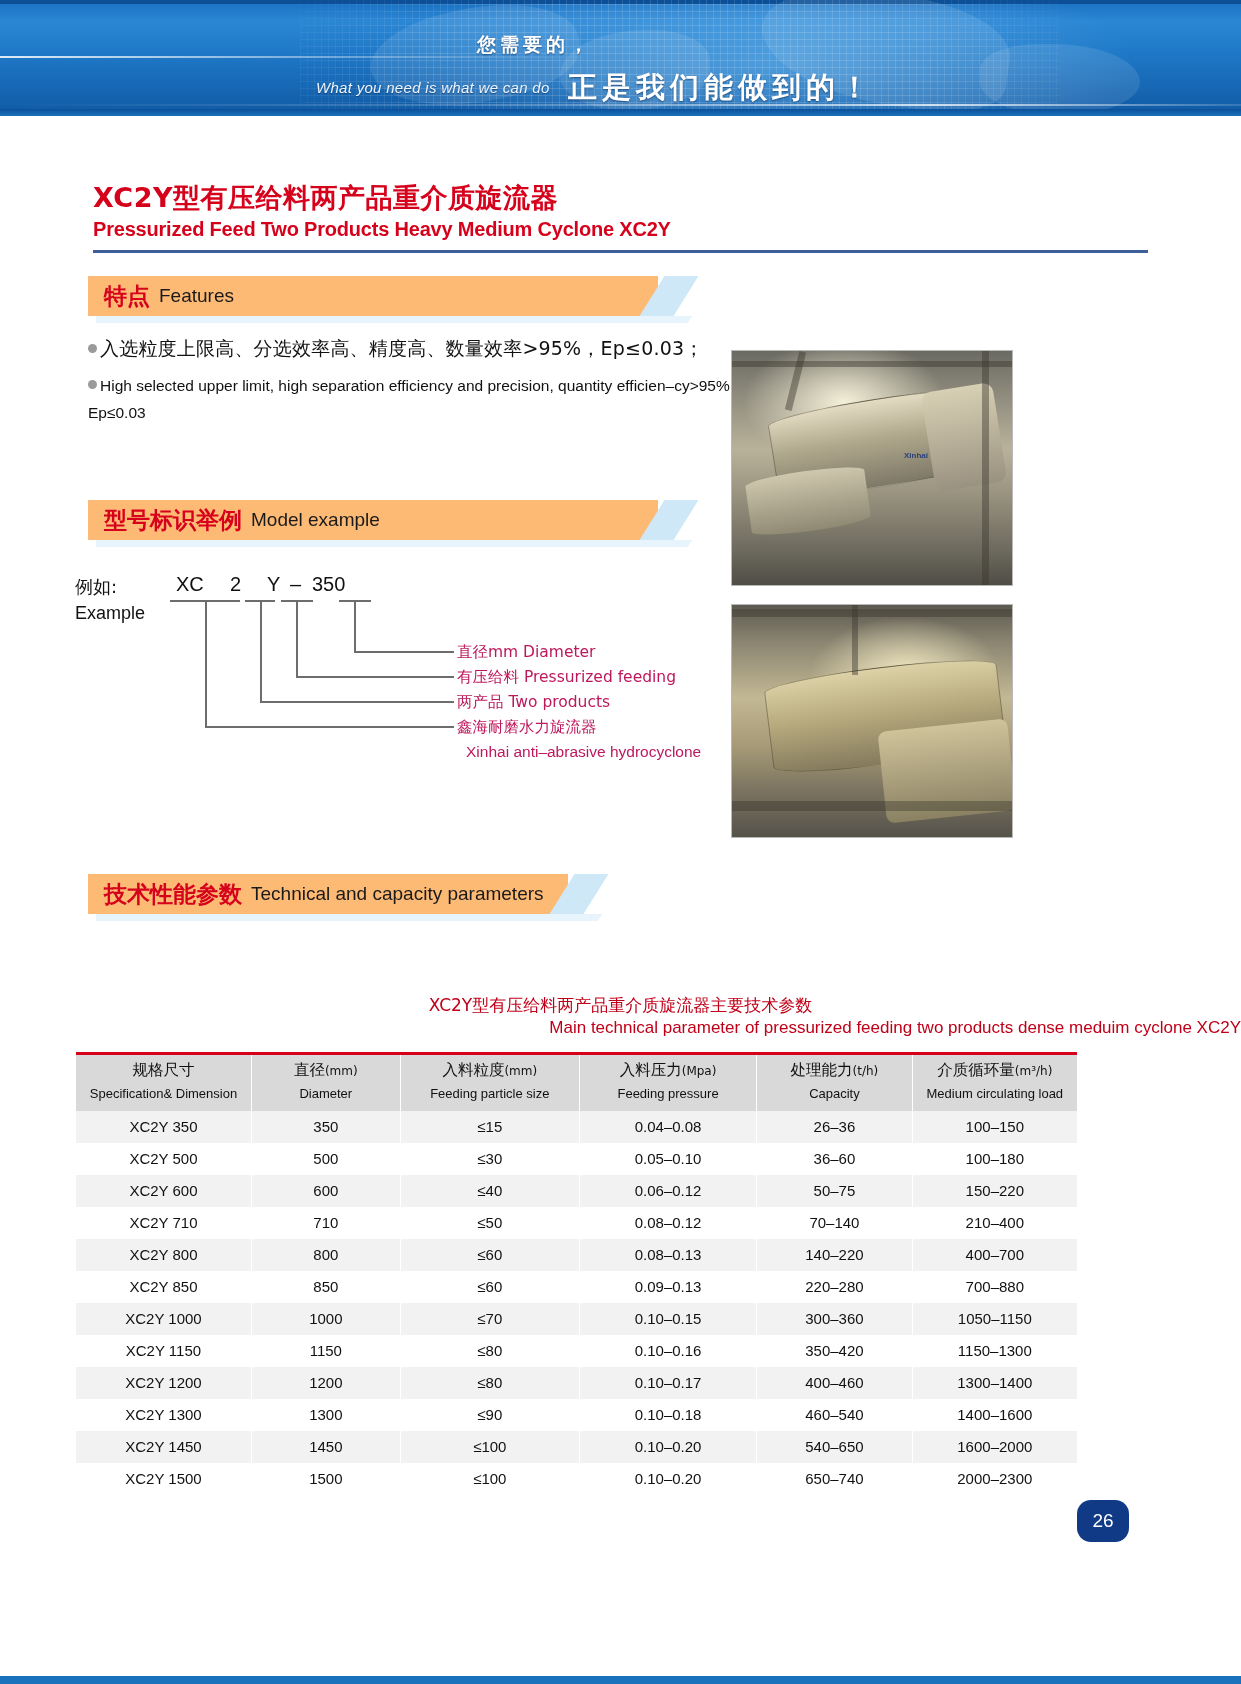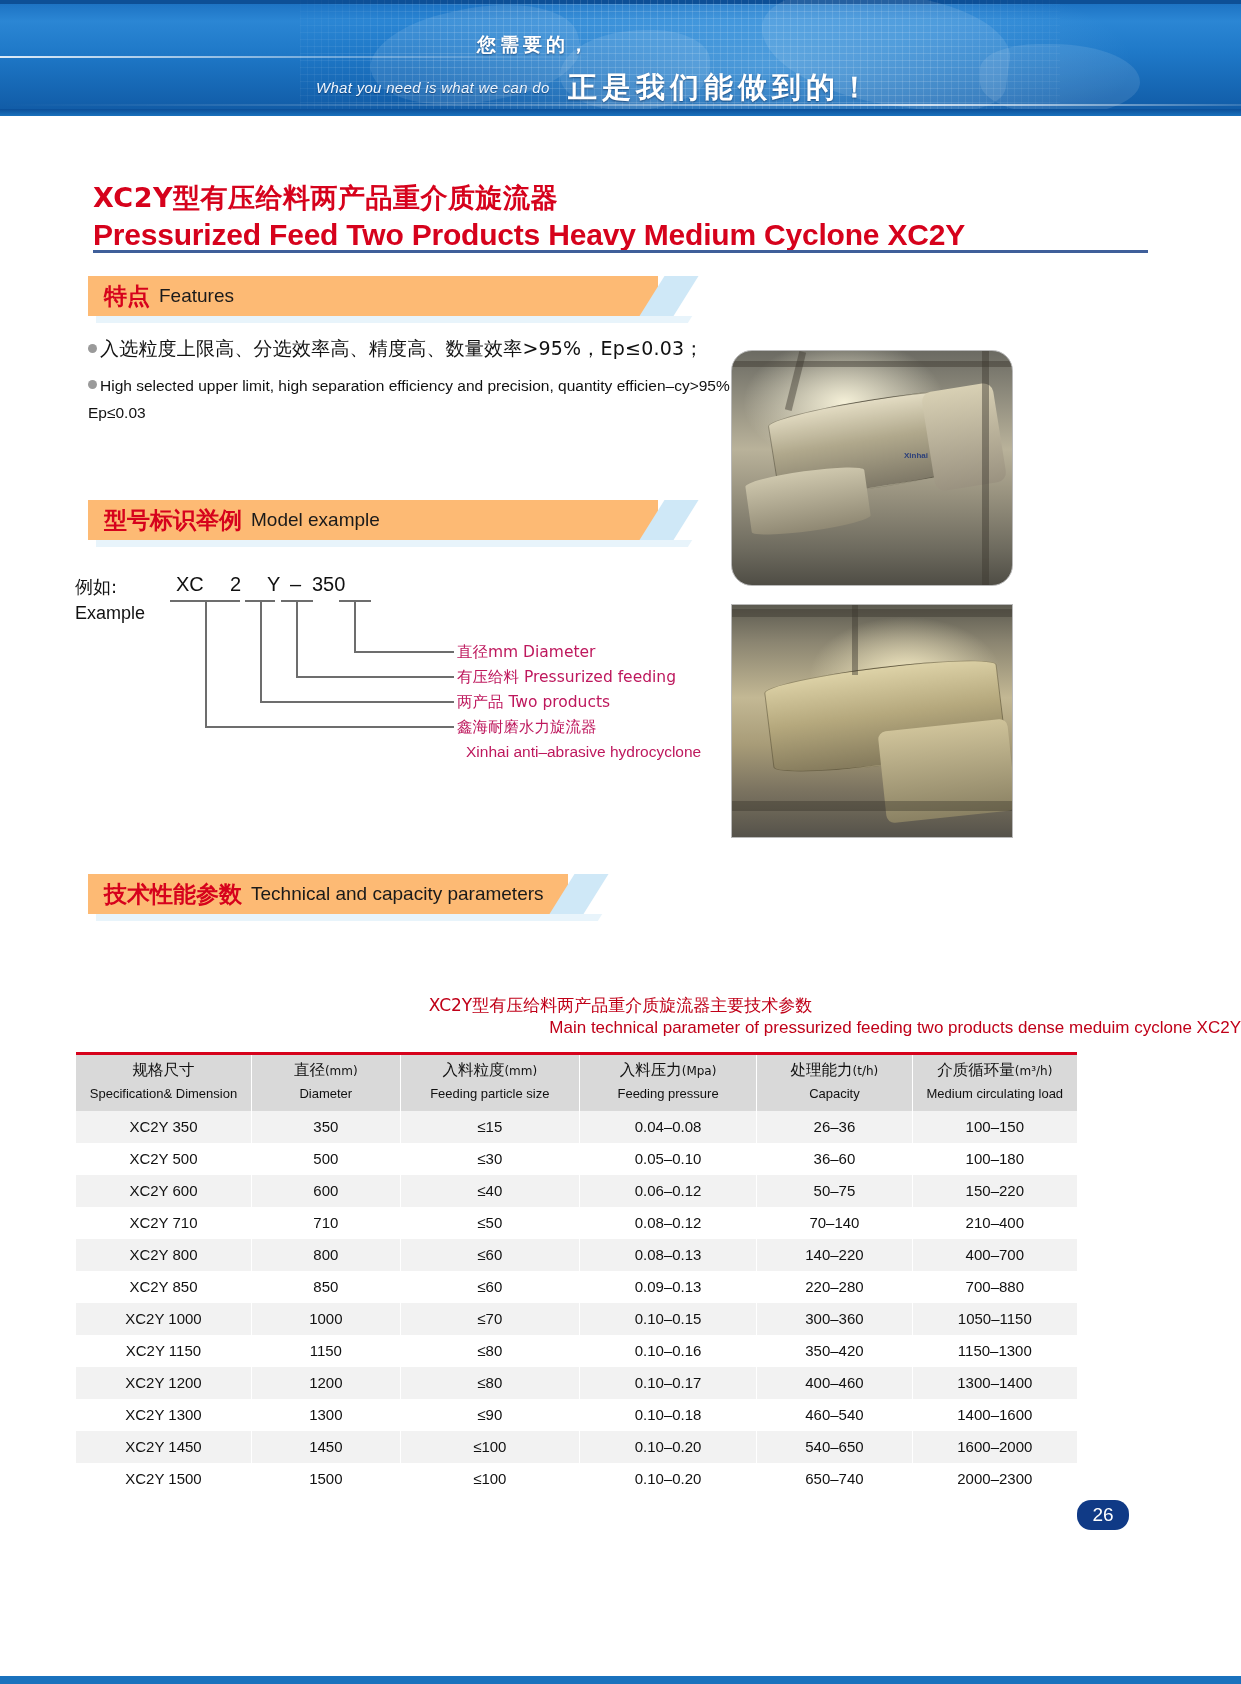--- a/index.html
+++ b/index.html
@@ -66,21 +66,21 @@
 
   
   .title-cn{
     position:absolute;left:93px;top:180px;
     font-family:"DejaVu Sans",sans-serif;
     font-size:27px;font-weight:700;color:#d6021c;letter-spacing:.5px;
   }
   .title-en{
     position:absolute;left:93px;top:218px;
     font-family:"Liberation Sans",sans-serif;
-    font-size:30px;font-weight:700;color:#d6021c;letter-spacing:-.2px;
+    font-size:20px;font-weight:700;color:#d6021c;letter-spacing:-.2px;
   }
   .title-rule{
     position:absolute;left:93px;top:250px;width:1055px;height:3px;
     background:#3f5f9a;
   }
 
   
   .sec{
     position:absolute;height:40px;
     background:#fdba74;
@@ -134,21 +134,20 @@
     position:absolute;font-family:"DejaVu Sans",sans-serif;font-size:15.5px;color:#be185d;white-space:nowrap;
   }
   .lbl-en{font-family:"Liberation Sans",sans-serif;}
 
   
   .photo{position:absolute;border:1px solid #b9b9b9;overflow:hidden;}
   .photo1{left:731px;top:350px;width:280px;height:234px;
     background:
       radial-gradient(ellipse 60% 45% at 40% 22%, rgba(255,250,225,.9) 0%, rgba(255,245,210,0) 60%),
       linear-gradient(180deg,#6b6a62 0%, #8d8a7c 18%, #b9b29a 42%, #97917e 62%, #6d6a5e 85%, #4f4d45 100%);
-    border-radius: 21px;
   }
   .photo2{left:731px;top:604px;width:280px;height:232px;
     background:
       radial-gradient(ellipse 55% 40% at 62% 30%, rgba(255,245,205,.85) 0%, rgba(250,235,185,0) 62%),
       linear-gradient(180deg,#5c5a50 0%, #8b8571 16%, #c3b894 40%, #a89c78 60%, #7b7360 80%, #55524a 100%);
   }
   .ph-cyl{position:absolute;border-radius:50%/12%;}
   .p1a{left:40px;top:48px;width:210px;height:86px;transform:rotate(-9deg);
     background:linear-gradient(180deg,#e3dcc3,#b0a88c 45%,#7e7867);border:1px solid rgba(80,75,60,.5);}
   .p1b{left:16px;top:120px;width:120px;height:60px;transform:rotate(-8deg);
@@ -195,21 +194,21 @@
     border-left:1px solid #ffffff;
     font-family:"Liberation Sans",sans-serif;
     height:20px;
   }
   table.param tbody td:first-child{border-left:none;}
   table.param tbody tr:nth-child(odd){background:#f2f2f2;}
   table.param tbody tr:nth-child(even){background:#ffffff;}
 
   
   .pagenum{
-    position:absolute;left:1077px;top:1500px;width:52px;height:30px;
+    position:absolute;left:1077px;top:1500px;width:52px;height:42px;
     background:#103a86;border-radius:14px;
     color:#fff;font-family:"Liberation Sans",sans-serif;font-size:19px;
     display:flex;align-items:center;justify-content:center;
   }
   .footline{position:absolute;left:0;top:1676px;width:1241px;height:8px;background:#1a72bd;}
 </style>
 </head>
 <body>
 
 <div class="page">

